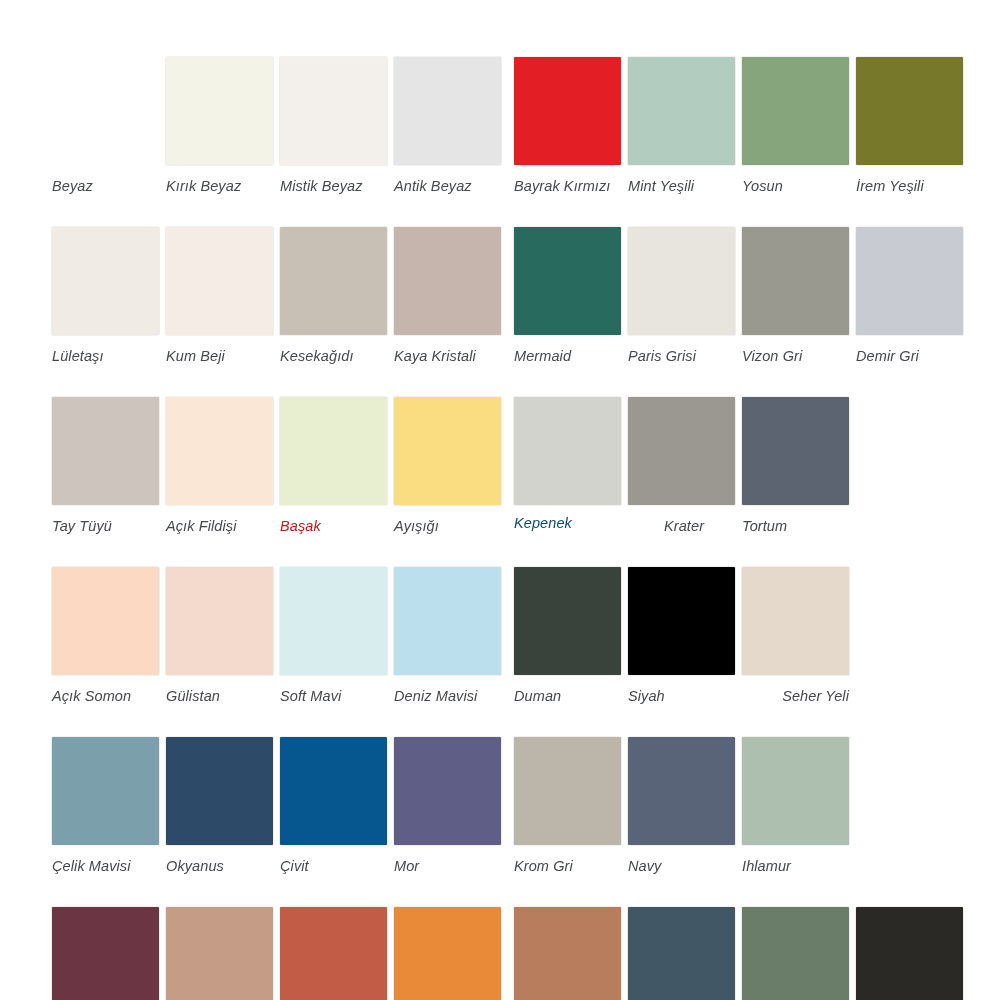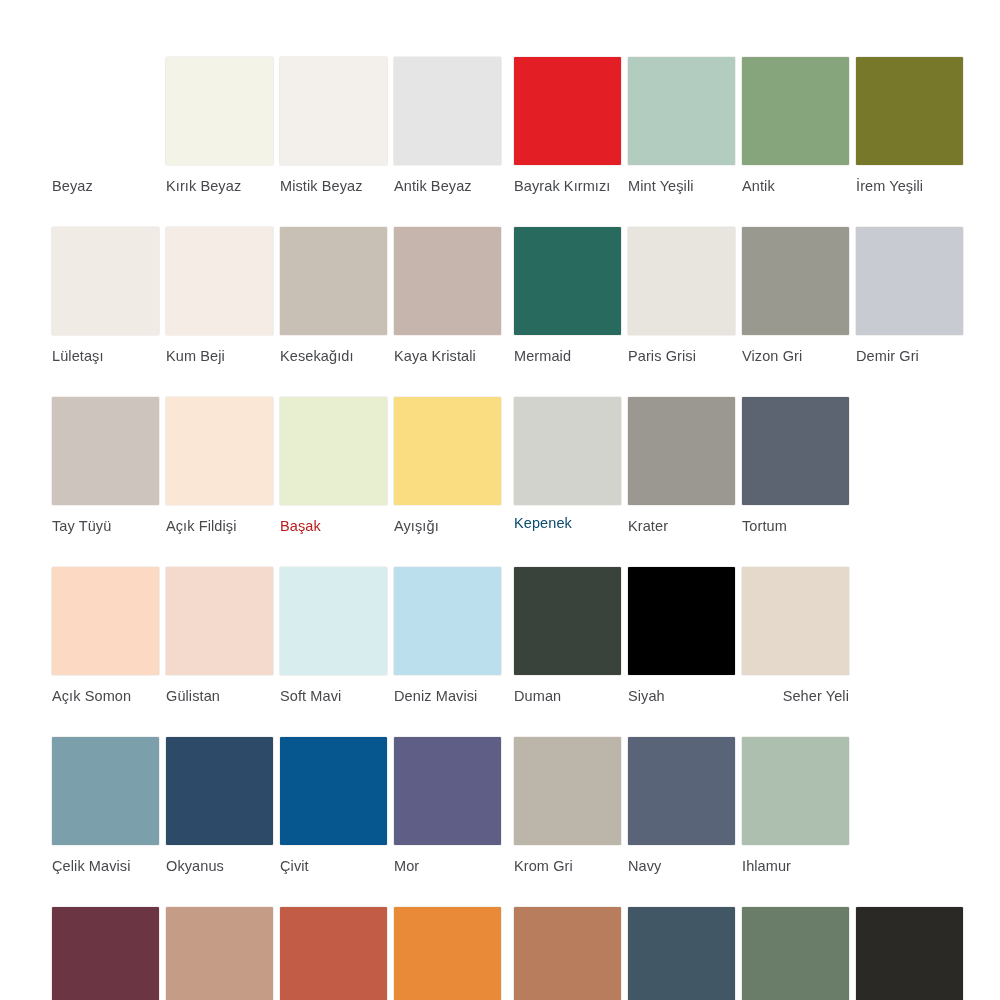--- a/index.html
+++ b/index.html
@@ -32,20 +32,21 @@
   .palette-row {
     display: grid;
     grid-template-columns: repeat(4, 107px);
     gap: 7px;
     width: 100%;
   }
   .swatch-cell {
     width: 107px;
     display: flex;
     flex-direction: column;
+    font-style: italic;
   }
   .swatch-chip {
     width: 107px;
     height: 108px;
     border-radius: 1px;
   }
   .swatch-chip.has-edge {
     box-shadow: 0 0 0 0.6px rgba(170,160,150,0.30);
   }
   .swatch-label {
@@ -175,21 +176,21 @@
           <div class="swatch-cell">
             <div class="swatch-chip has-edge" title="Bayrak Kırmızı" style="background: rgb(227, 30, 36);"></div>
             <div class="swatch-label" style="color: rgb(70, 72, 76);">Bayrak Kırmızı</div>
           </div>
           <div class="swatch-cell">
             <div class="swatch-chip has-edge" title="Mint Yeşili" style="background: rgb(178, 205, 192);"></div>
             <div class="swatch-label" style="color: rgb(70, 72, 76);">Mint Yeşili</div>
           </div>
           <div class="swatch-cell">
             <div class="swatch-chip has-edge" title="Yosun" style="background: rgb(134, 165, 125);"></div>
-            <div class="swatch-label" style="color: rgb(70, 72, 76);">Antik</div>
+            <div class="swatch-label" style="color: rgb(70, 72, 76);">Yosun</div>
           </div>
           <div class="swatch-cell">
             <div class="swatch-chip has-edge" title="İrem Yeşili" style="background: rgb(120, 120, 42);"></div>
             <div class="swatch-label" style="color: rgb(70, 72, 76);">İrem Yeşili</div>
           </div>
         </div>
         <div class="palette-row">
           <div class="swatch-cell">
             <div class="swatch-chip has-edge" title="Mermaid" style="background: rgb(41, 106, 94);"></div>
             <div class="swatch-label" style="color: rgb(70, 72, 76);">Mermaid</div>
@@ -207,21 +208,21 @@
             <div class="swatch-label" style="color: rgb(70, 72, 76);">Demir Gri</div>
           </div>
         </div>
         <div class="palette-row">
           <div class="swatch-cell">
             <div class="swatch-chip has-edge" title="Kepenek" style="background: rgb(211, 211, 205);"></div>
             <div class="swatch-label" style="color: #0c4a6e; margin-top: 10px;">Kepenek</div>
           </div>
           <div class="swatch-cell">
             <div class="swatch-chip has-edge" title="Krater" style="background: rgb(155, 151, 145);"></div>
-            <div class="swatch-label" style="color: rgb(70, 72, 76);">Krater</div>
+            <div class="swatch-label" style="color: rgb(70, 72, 76); margin-left: 36px;">Krater</div>
           </div>
           <div class="swatch-cell">
             <div class="swatch-chip has-edge" title="Tortum" style="background: rgb(91, 100, 112);"></div>
             <div class="swatch-label" style="color: rgb(70, 72, 76);">Tortum</div>
           </div>
         </div>
         <div class="palette-row">
           <div class="swatch-cell">
             <div class="swatch-chip has-edge" title="Duman" style="background: rgb(57, 67, 60);"></div>
             <div class="swatch-label" style="color: rgb(70, 72, 76);">Duman</div>

